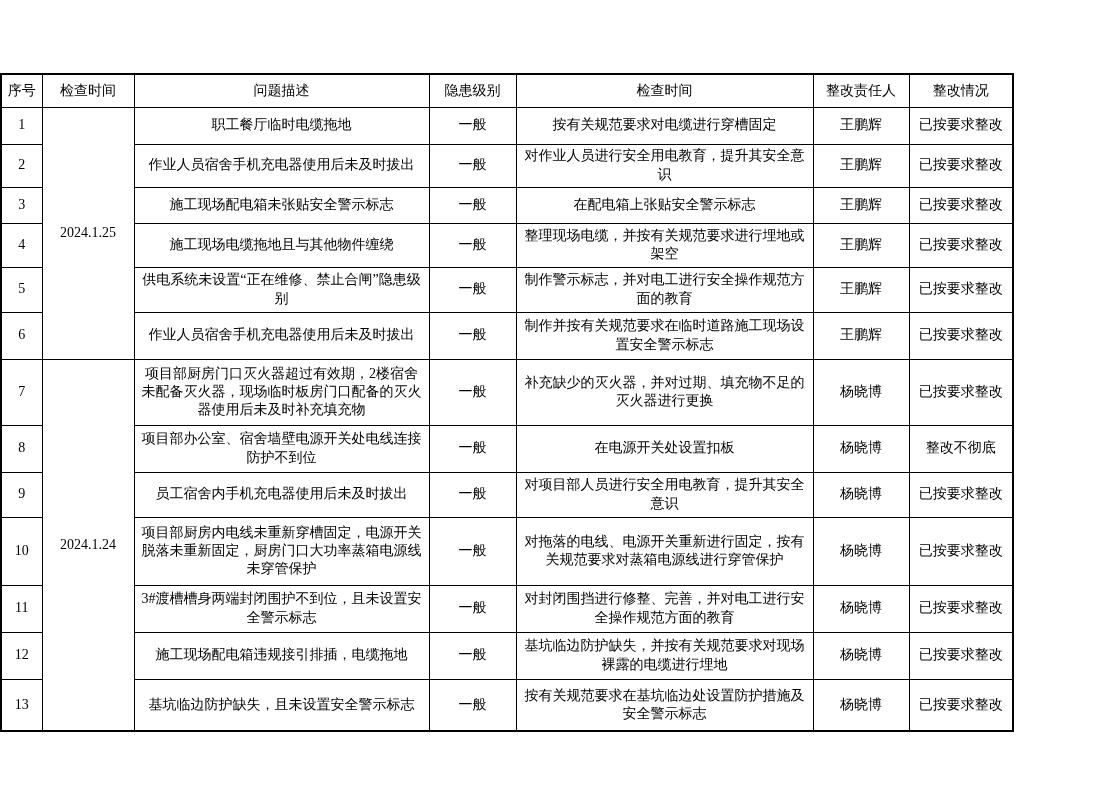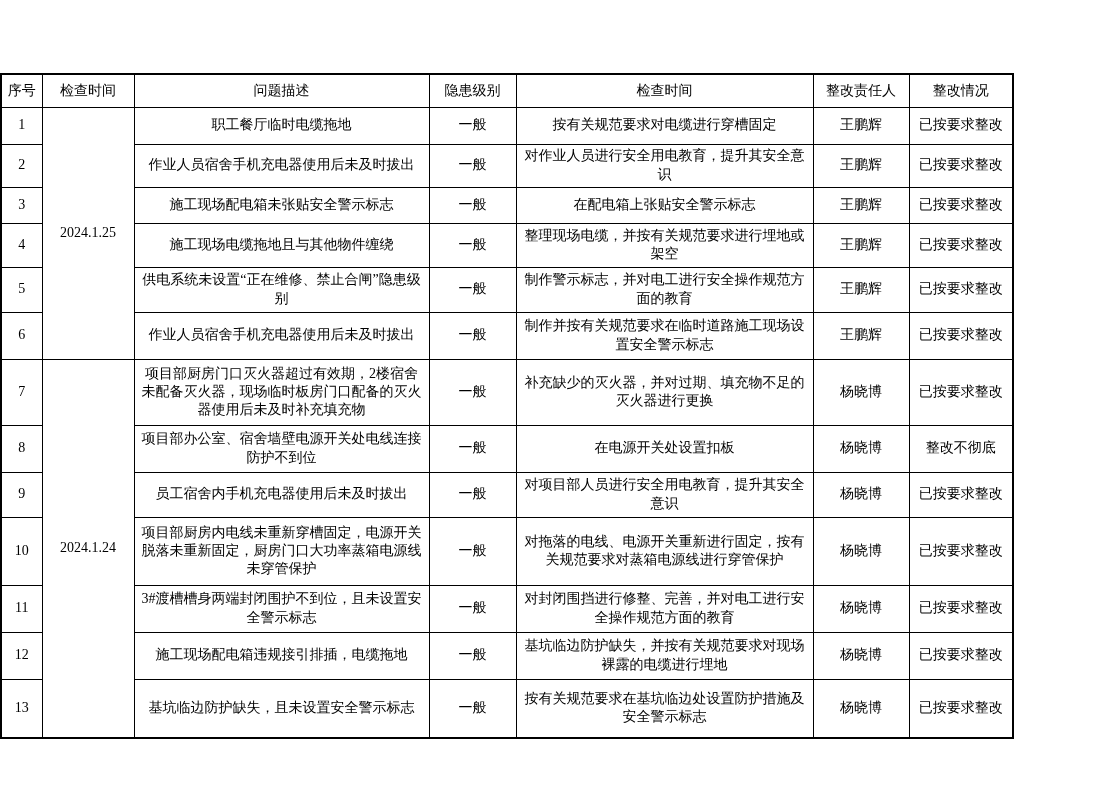--- a/index.html
+++ b/index.html
@@ -182,21 +182,21 @@
 
     <tr style="height:47px">
       <td>12</td>
       <td class="left">施工现场配电箱违规接引排插，电缆拖地</td>
       <td>一般</td>
       <td class="left">基坑临边防护缺失，并按有关规范要求对现场裸露的电缆进行埋地</td>
       <td>杨晓博</td>
       <td>已按要求整改</td>
     </tr>
 
-    <tr style="height:59px">
+    <tr style="height:52px">
       <td>13</td>
       <td class="left">基坑临边防护缺失，且未设置安全警示标志</td>
       <td>一般</td>
       <td class="left">按有关规范要求在基坑临边处设置防护措施及安全警示标志</td>
       <td>杨晓博</td>
       <td>已按要求整改</td>
     </tr>
 
   </tbody>
     </table>

